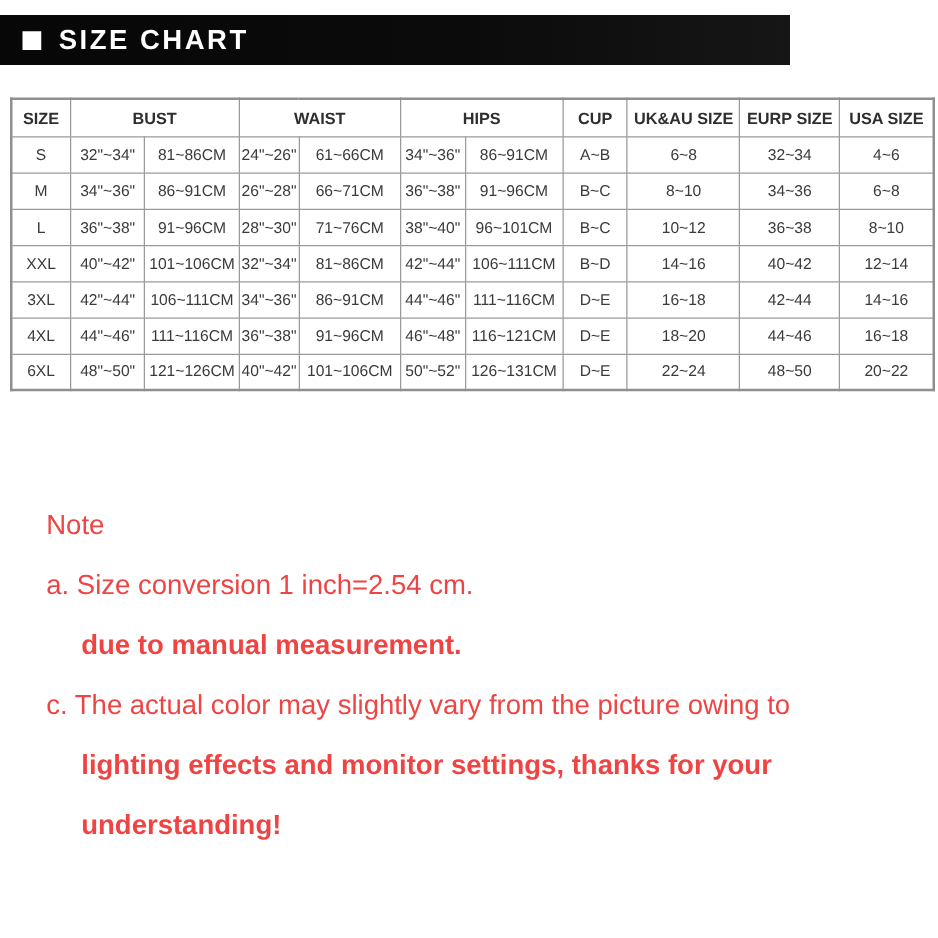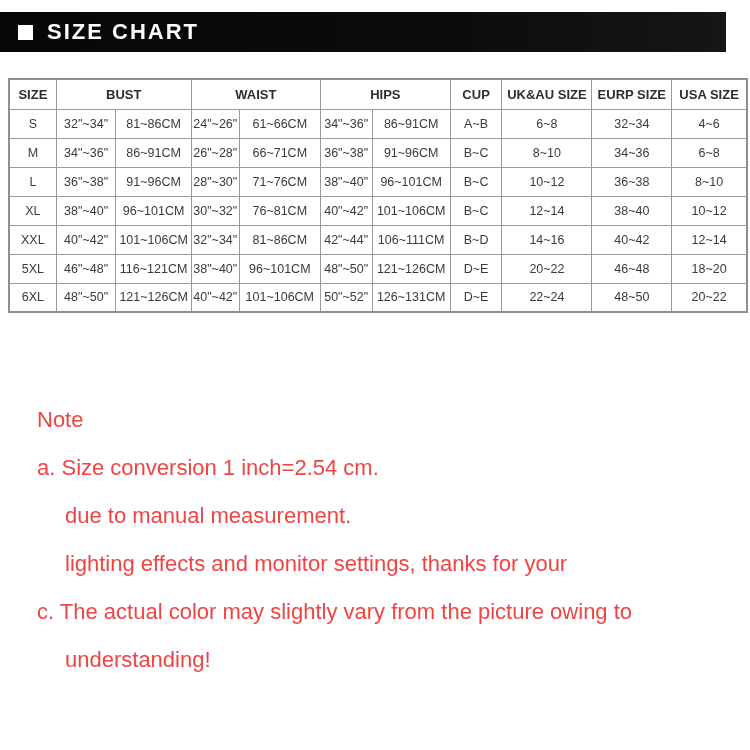--- a/index.html
+++ b/index.html
@@ -1,21 +1,21 @@
 <!DOCTYPE html>
 <html><head>
 <meta charset="utf-8">
 <style>
   * { margin: 0; padding: 0; box-sizing: border-box; }
   html, body { width: 750px; height: 750px; background: #ffffff; }
   body { font-family: "Liberation Sans", sans-serif; position: relative; overflow: hidden; }
 
   
   .header-bar {
-    position: absolute; left: 0; top: 12px; width: 726px; height: 40px;
+    position: absolute; left: 0; top: 12px; width: 632px; height: 40px;
     background: linear-gradient(to right, #070707 0%, #0b0b0b 60%, #161616 100%);
     display: flex; align-items: center;
   }
   .header-bullet {
     width: 15px; height: 15px; background: #ffffff; margin-left: 18px;
     display: inline-block;
   }
   .header-title {
     color: #ffffff; font-size: 22px; font-weight: bold;
     letter-spacing: 2px; margin-left: 14px; margin-top: -1px;
@@ -44,21 +44,21 @@
   col.c3 { width: 6.5%; }  col.c4 { width: 11.0%; } col.c5 { width: 7.0%; }
   col.c6 { width: 10.6%; } col.c7 { width: 7.0%; }  col.c8 { width: 12.2%; }
   col.c9 { width: 10.8%; } col.c10 { width: 10.2%; }
 
   
   .notes {
     position: absolute; left: 37px; top: 396px; width: 700px;
     font-size: 22px; color: #ef4444; line-height: 48px;
   }
   .notes .note-line { white-space: nowrap; }
-  .notes .cont { padding-left: 28px; }
+  .notes .cont { padding-left: 28px; font-weight: bold; }
   .notes .notes-title { line-height: 48px; }
 </style>
 </head>
 <body>
 
 <div class="header-bar">
   <span class="header-bullet"></span>
   <span class="header-title">SIZE CHART</span>
 </div>
 
@@ -123,57 +123,57 @@
           <td>28"~30"</td>
           <td>71~76CM</td>
           <td>38"~40"</td>
           <td>96~101CM</td>
           <td>B~C</td>
           <td>10~12</td>
           <td>36~38</td>
           <td>8~10</td>
         </tr>
         <tr>
-          <td>XL</td>
-          <td>38"~40"</td>
-          <td>96~101CM</td>
-          <td>30"~32"</td>
-          <td>76~81CM</td>
-          <td>40"~42"</td>
-          <td>101~106CM</td>
-          <td>B~C</td>
-          <td>12~14</td>
-          <td>38~40</td>
-          <td>10~12</td>
-        </tr>
-        <tr>
           <td>XXL</td>
           <td>40"~42"</td>
           <td>101~106CM</td>
           <td>32"~34"</td>
           <td>81~86CM</td>
           <td>42"~44"</td>
           <td>106~111CM</td>
           <td>B~D</td>
           <td>14~16</td>
           <td>40~42</td>
           <td>12~14</td>
         </tr>
         <tr>
-          <td>5XL</td>
+          <td>3XL</td>
+          <td>42"~44"</td>
+          <td>106~111CM</td>
+          <td>34"~36"</td>
+          <td>86~91CM</td>
+          <td>44"~46"</td>
+          <td>111~116CM</td>
+          <td>D~E</td>
+          <td>16~18</td>
+          <td>42~44</td>
+          <td>14~16</td>
+        </tr>
+        <tr>
+          <td>4XL</td>
+          <td>44"~46"</td>
+          <td>111~116CM</td>
+          <td>36"~38"</td>
+          <td>91~96CM</td>
           <td>46"~48"</td>
           <td>116~121CM</td>
-          <td>38"~40"</td>
-          <td>96~101CM</td>
-          <td>48"~50"</td>
-          <td>121~126CM</td>
           <td>D~E</td>
-          <td>20~22</td>
-          <td>46~48</td>
           <td>18~20</td>
+          <td>44~46</td>
+          <td>16~18</td>
         </tr>
         <tr>
           <td>6XL</td>
           <td>48"~50"</td>
           <td>121~126CM</td>
           <td>40"~42"</td>
           <td>101~106CM</td>
           <td>50"~52"</td>
           <td>126~131CM</td>
           <td>D~E</td>
@@ -183,17 +183,17 @@
         </tr>
       </tbody>
   </table>
 </div>
 
 <div class="notes">
   <div class="notes-title">Note</div>
   <div id="notes-lines">
       <div class="note-line">a. Size conversion 1 inch=2.54 cm.</div>
       <div class="note-line cont">due to manual measurement.</div>
+      <div class="note-line">c. The actual color may slightly vary from the picture owing to</div>
       <div class="note-line cont">lighting effects and monitor settings, thanks for your</div>
-      <div class="note-line">c. The actual color may slightly vary from the picture owing to</div>
       <div class="note-line cont">understanding!</div>
     </div>
 </div>
 
 </body></html>

